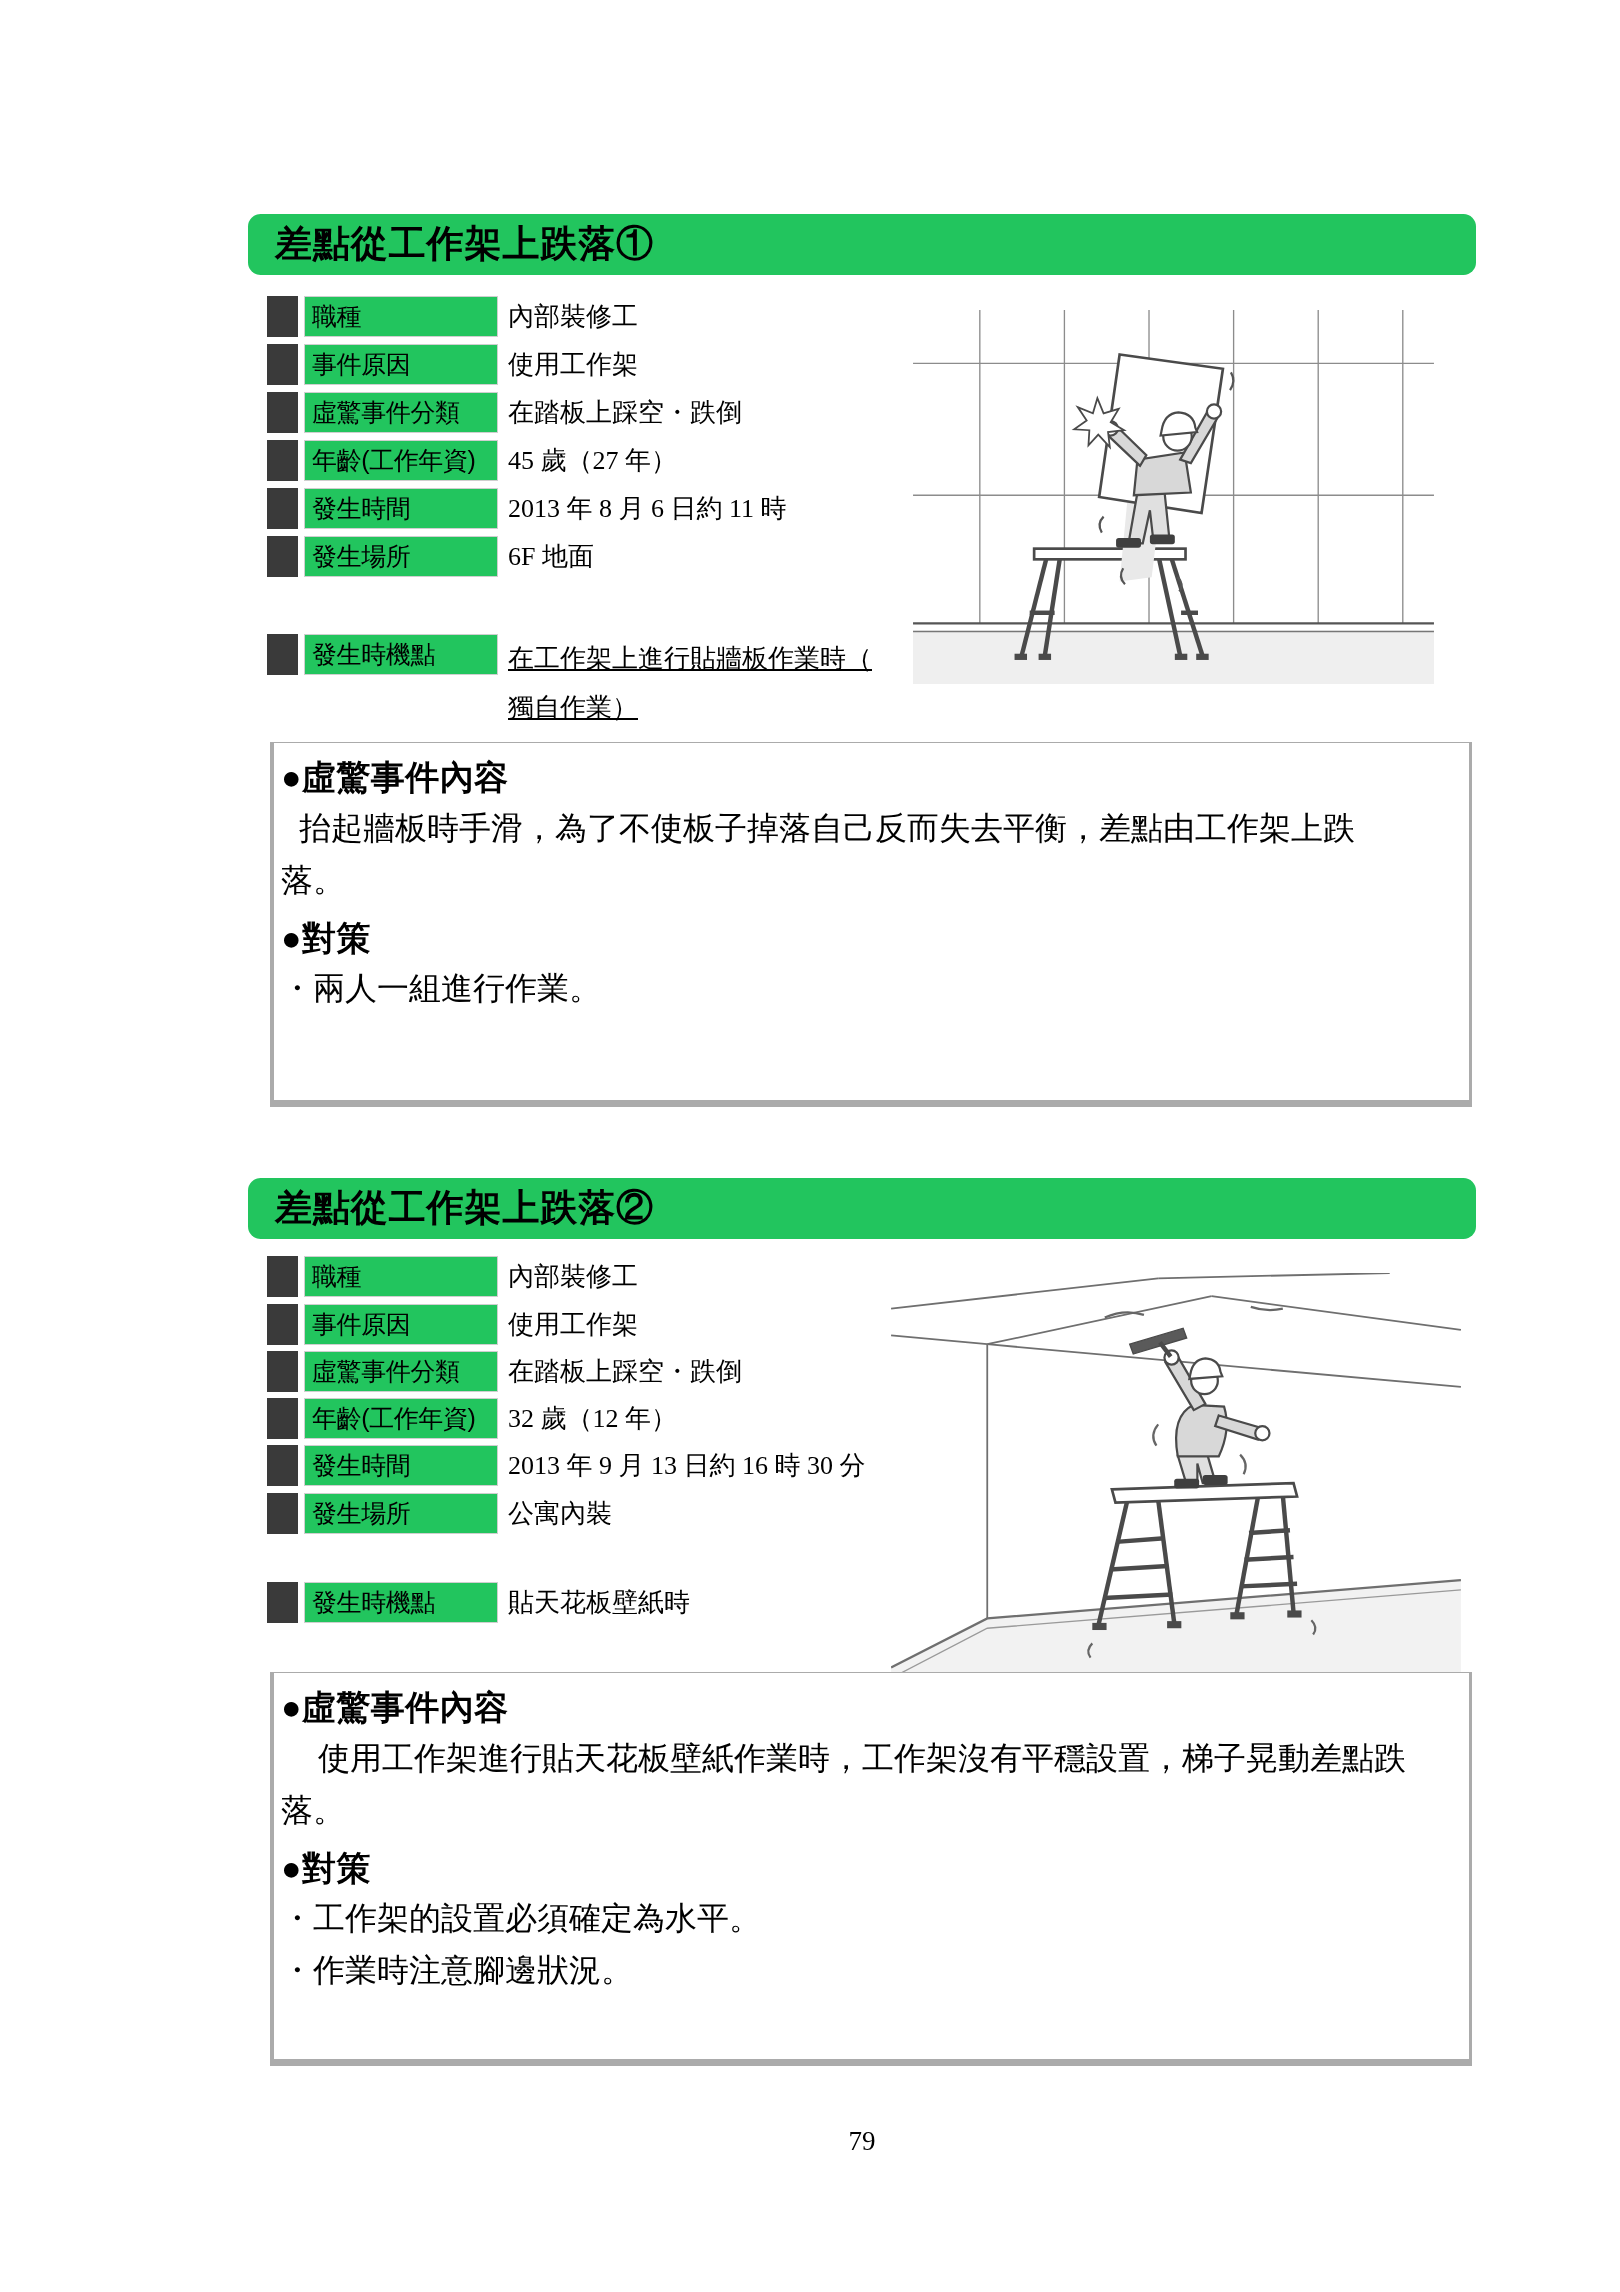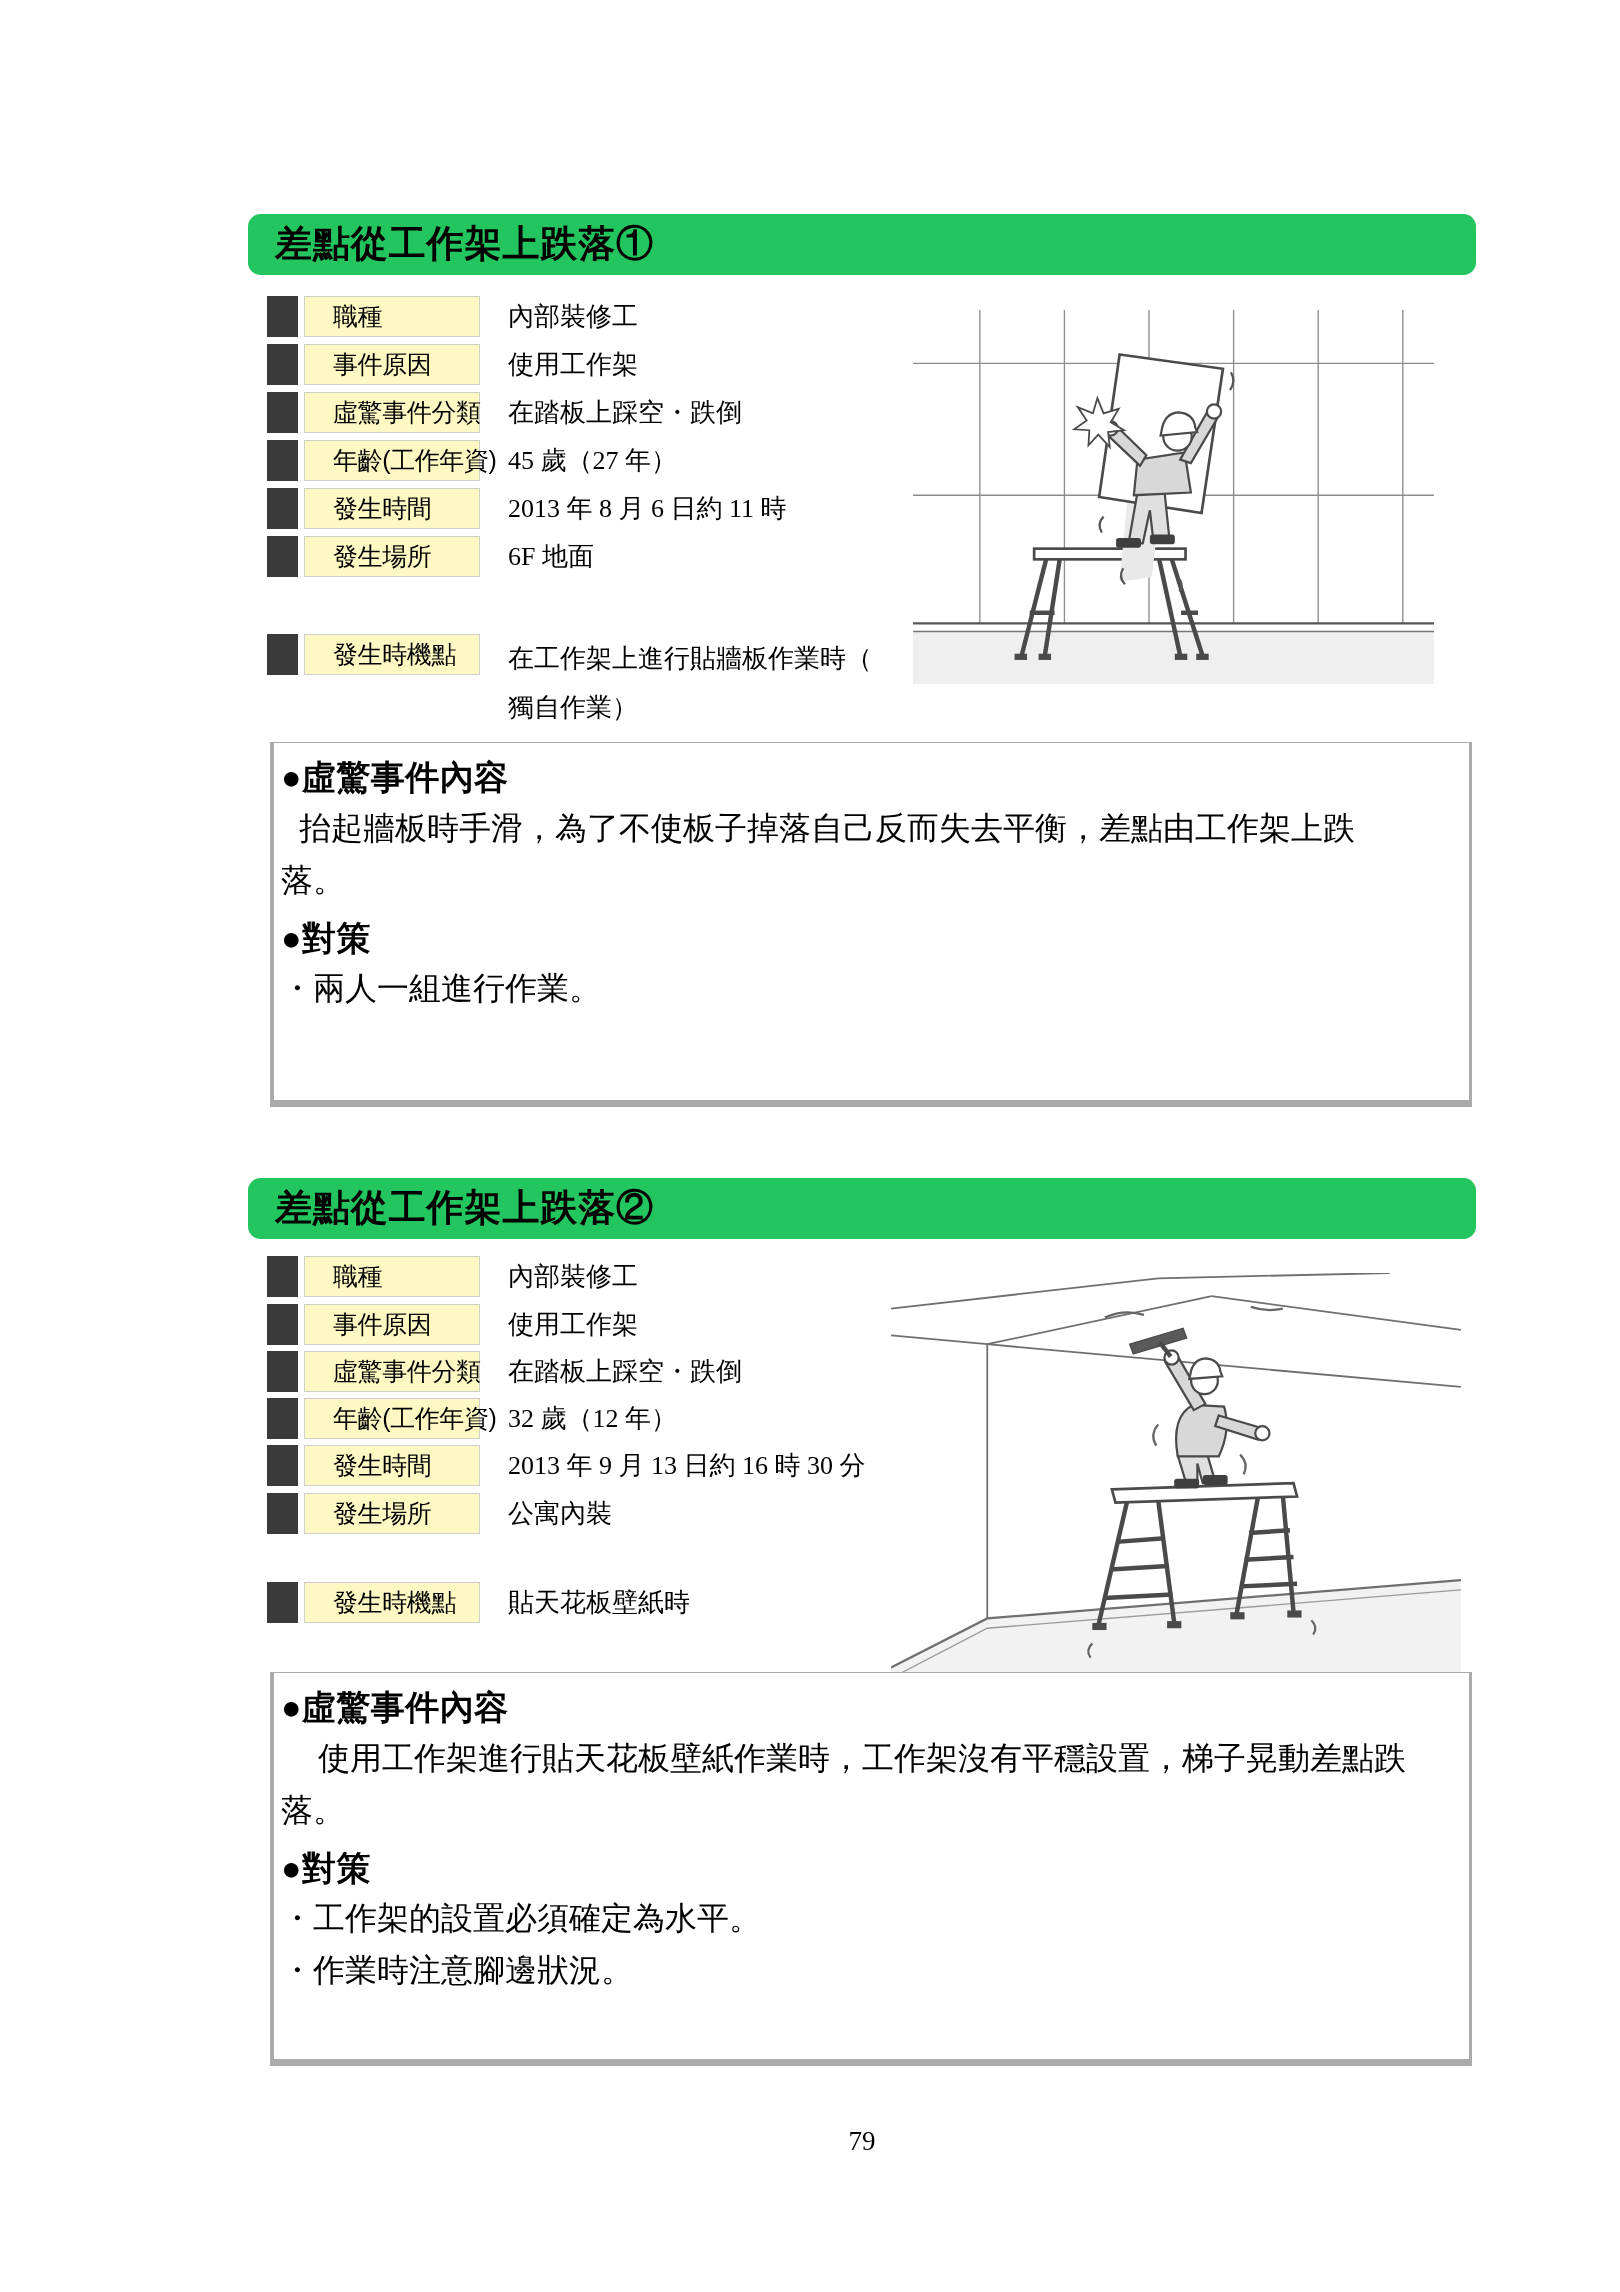--- a/index.html
+++ b/index.html
@@ -3,26 +3,26 @@
 <meta charset="utf-8">
 <style>
   html,body{margin:0;padding:0;background:#ffffff;}
   .page{position:relative;width:1621px;height:2293px;background:#fff;overflow:hidden;
         font-family:"Liberation Sans",sans-serif;color:#000;}
   .titlebar{position:absolute;left:248px;width:1228px;height:61px;background:#22c55e;
         border-radius:12.5px;font-size:37px;font-weight:bold;line-height:59px;
         padding-left:27px;box-sizing:border-box;letter-spacing:0.9px;}
   .irow{position:absolute;left:0;width:1621px;height:41px;}
   .sq{position:absolute;left:267px;top:0;width:31px;height:41px;background:#3a3a3a;}
-  .lbl{position:absolute;left:304px;top:0;width:176px;height:41px;background:#fef9c3;
+  .lbl{position:absolute;left:304px;top:0;width:194px;height:41px;background:#22c55e;
         border:0.9px solid #cfcfcf;box-sizing:border-box;font-size:25px;line-height:38px;
-        padding-left:28px;white-space:nowrap;letter-spacing:-0.4px;}
+        padding-left:7px;white-space:nowrap;letter-spacing:-0.4px;}
   .val{position:absolute;left:508px;top:0;font-family:"Liberation Serif","DejaVu Serif",serif;
         font-size:26px;line-height:41px;white-space:pre-wrap;}
-  .val.wrap{width:410px;line-height:49px;}
+  .val.wrap{width:410px;line-height:49px;text-decoration:underline;}
   .cbox{position:absolute;left:270px;width:1202px;background:#fff;box-sizing:border-box;
         border:1.8px solid #ababab;border-left-width:4.5px;border-right-width:3.6px;
         border-bottom-width:7.1px;padding:9px 16px 0 7.1px;}
   .h{font-size:34px;font-weight:bold;line-height:48px;margin-top:1px;letter-spacing:0.4px;}
   .h2{margin-top:5px;}
   .bodytext{font-family:Liberation Mono, monospace;font-size:32px;line-height:52px;
         white-space:pre-wrap;margin-top:3.6px;}
   .m{font-family:"Liberation Serif","DejaVu Serif",serif;font-size:32px;line-height:52px;}
   .illo{position:absolute;}
   .pageno{position:absolute;left:248px;width:1228px;top:2126px;text-align:center;

